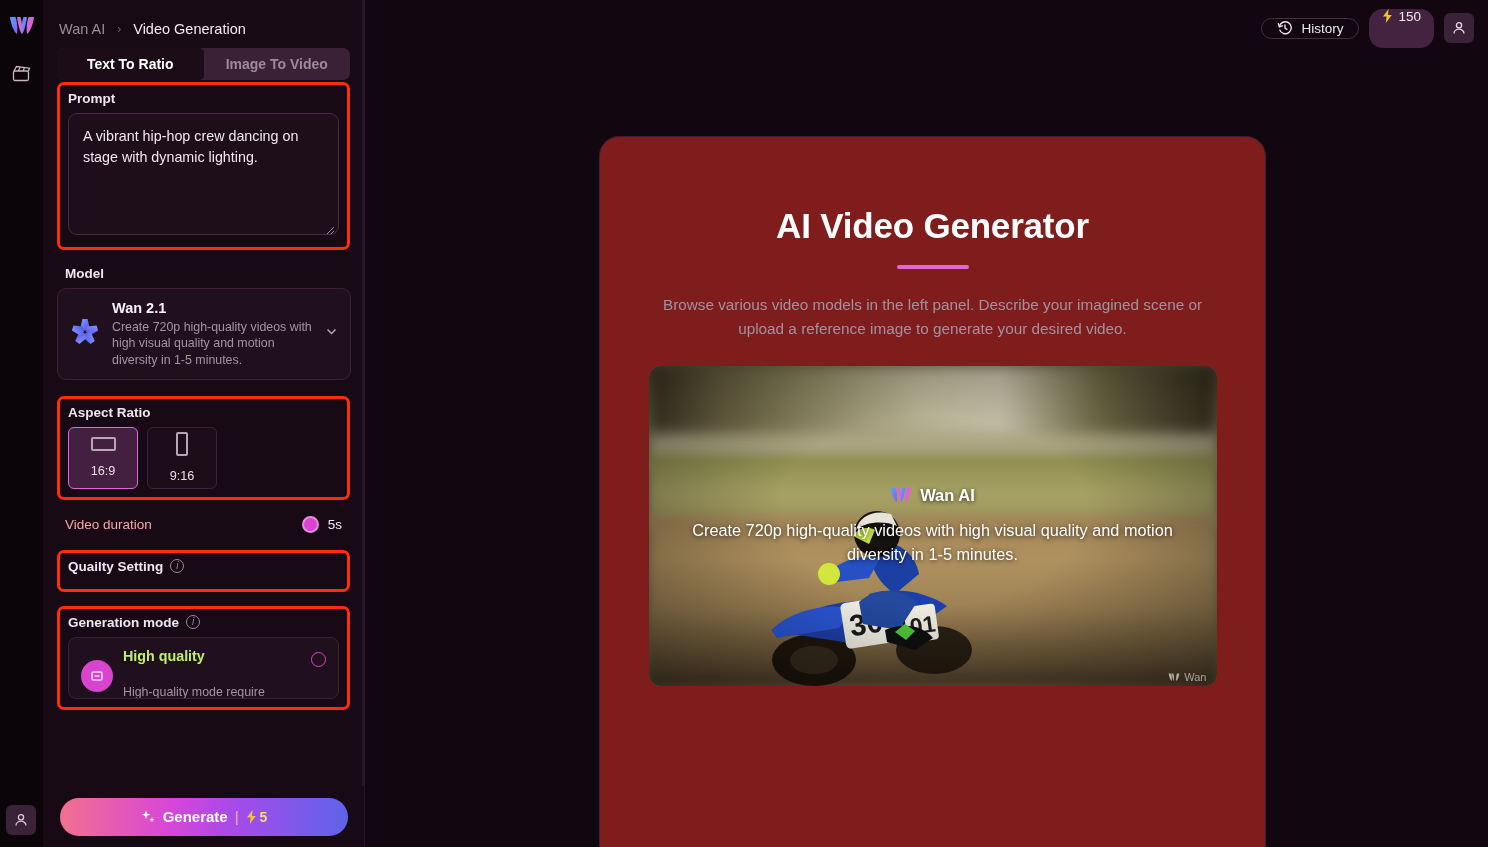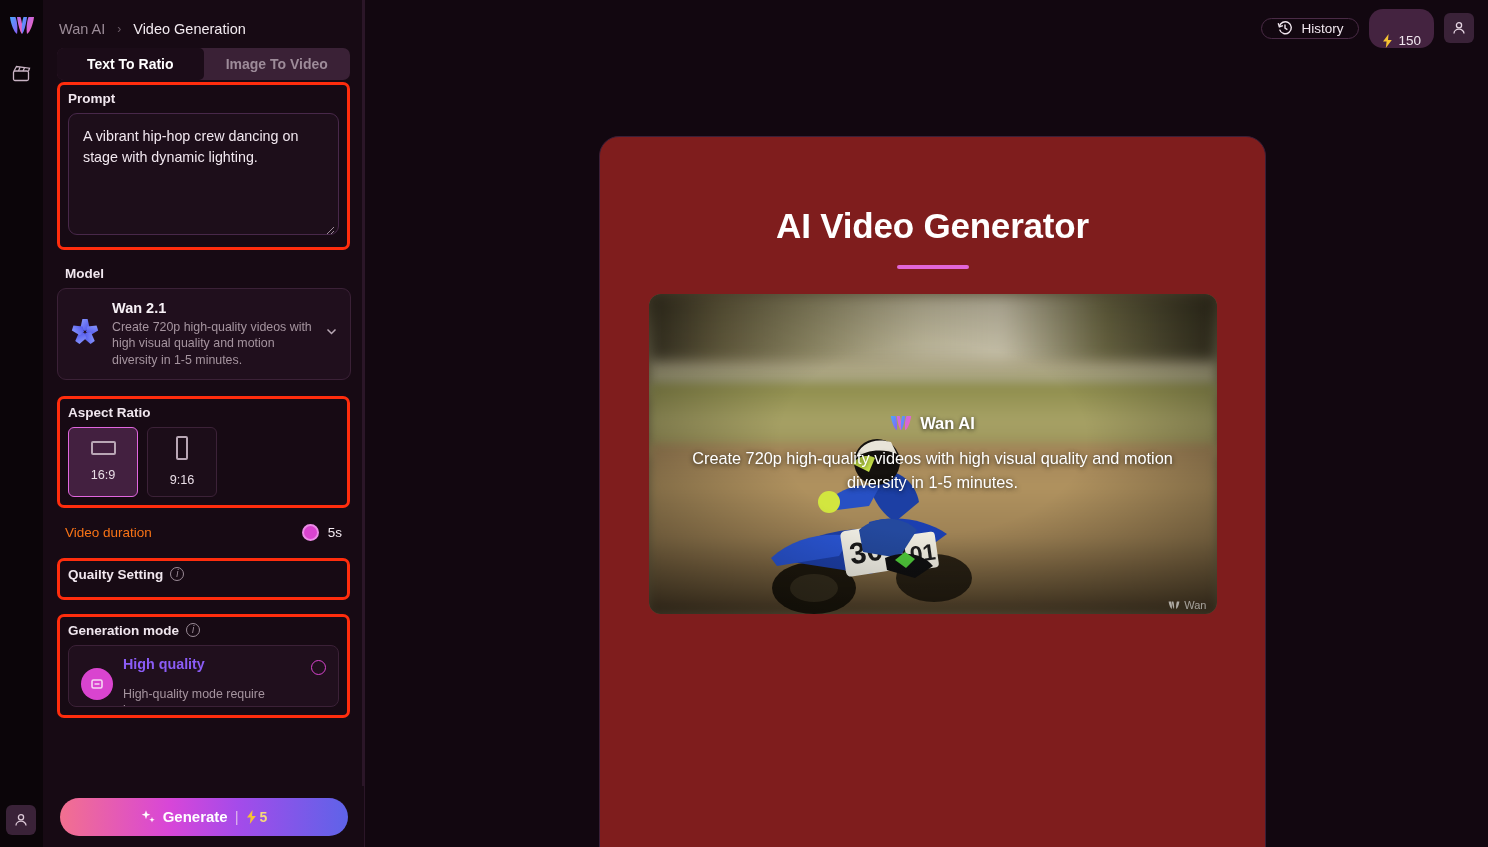--- a/index.html
+++ b/index.html
@@ -141,41 +141,41 @@
   }
   .model-logo { flex: 0 0 32px; }
   .model-text { flex: 1 1 auto; }
   .model-name { color: #f7f1f6; font-size: 14.5px; font-weight: bold; margin-bottom: 3px; }
   .model-desc { color: #a5949f; font-size: 12.4px; line-height: 16.3px; }
   .chev { color: #b8a7b4; flex: 0 0 16px; }
 
   
   .ar-row { display: flex; gap: 9px; }
   .ar-card {
-    width: 70px; height: 70px;
+    width: 70px; height: 62px;
     background: #1c0d19;
     border: 1px solid #3c2238;
     border-radius: 6px;
     display: flex; flex-direction: column;
     align-items: center; justify-content: center; gap: 13px;
     cursor: pointer;
   }
   .ar-card.active { background: #44214040; border-color: #e266e0; background-color: #432040; }
   .ar-card .glyph { border: 2px solid #b9a6b5; border-radius: 2px; }
   .ar-16 { width: 25px; height: 14px; }
   .ar-9 { width: 12px; height: 24px; }
   .ar-label { color: #e9dde6; font-size: 12.7px; }
 
   
   .dur-row {
     margin: 14px 14px 0 14px; padding: 0 8px;
     display: flex; align-items: center; justify-content: space-between;
     height: 22px;
   }
-  .dur-label { color: #f97316; font-size: 13.5px; }
+  .dur-label { color: #fca5a5; font-size: 13.5px; }
   .dur-val { display: flex; align-items: center; gap: 9px; }
   .dur-dot {
     width: 17px; height: 17px; border-radius: 50%;
     background: #d944cf; border: 2px solid #eb8ae6;
   }
   .dur-num { color: #f3eaf1; font-size: 13.5px; }
 
   
   .seg {
     display: flex; height: 30px; border-radius: 6px;
@@ -197,21 +197,21 @@
     padding: 10px 12px;
     display: flex; align-items: flex-start; gap: 10px;
     height: 62px; overflow: hidden;
   }
   .gm-icon {
     flex: 0 0 32px; width: 32px; height: 32px; border-radius: 50%;
     background: #d944cf; margin-top: 12px;
     display: flex; align-items: center; justify-content: center;
   }
   .gm-body { flex: 1 1 auto; }
-  .gm-title { color: #8b5cf6; font-size: 14.3px; font-weight: bold; margin-bottom: 14px; }
+  .gm-title { color: #bef264; font-size: 14.3px; font-weight: bold; margin-bottom: 20px; }
   .gm-desc { color: #a5949f; font-size: 12.4px; line-height: 16px; }
   .gm-radio {
     flex: 0 0 15px; width: 15px; height: 15px; border-radius: 50%;
     border: 1.6px solid #d944cf; margin-top: 4px;
   }
 
   
   .gen-wrap {
     position: absolute; left: 0; right: 0; bottom: 0; height: 61px;
     display: flex; align-items: center; justify-content: center;
@@ -245,21 +245,21 @@
     background: transparent;
     color: #f0e6ee; font-size: 13.5px;
     font-family: "Liberation Sans", sans-serif;
     display: flex; align-items: center; gap: 8px;
     padding: 0 15px; cursor: pointer;
   }
   .credits {
     height: 39px; border-radius: 14px;
     background: #45244080; background-color: #442340;
     color: #f0e6ee; font-size: 13.5px;
-    display: flex; align-items: flex-end; gap: 5px;
+    display: flex; align-items: flex-start; gap: 5px;
     padding: 0 13px; cursor: pointer;
   }
   .avatar-btn {
     width: 30px; height: 30px; border-radius: 6px;
     background: #3a2238; color: #e6d6e3;
     display: flex; align-items: center; justify-content: center;
     cursor: pointer;
   }
 
   .content-card {
@@ -539,20 +539,21 @@
         <svg width="16" height="16" viewBox="0 0 16 16" fill="none" stroke="currentColor" stroke-width="1.3">
           <circle cx="8" cy="5.2" r="2.6"></circle>
           <path d="M3 13.5 a5 4.3 0 0 1 10 0"></path>
         </svg>
       </div>
     </div>
 
     <div class="content-card">
       <div class="big-title">AI Video Generator</div>
       <div class="title-underline"></div>
+      <div class="subtitle">Browse various video models in the left panel. Describe your imagined scene or upload a reference image to generate your desired video.</div>
 
       <div class="video-card">
         <div class="video-bg">
           <div class="vb-sky"></div>
           <div class="vb-trees"></div>
           <div class="vb-grass"></div>
           <div class="vb-dirt"></div>
           <svg class="bike" viewBox="0 0 300 210">
             <ellipse cx="95" cy="178" rx="42" ry="26" fill="#131008" opacity=".9"></ellipse>
             <ellipse cx="95" cy="178" rx="24" ry="14" fill="#3a3220" opacity=".8"></ellipse>

